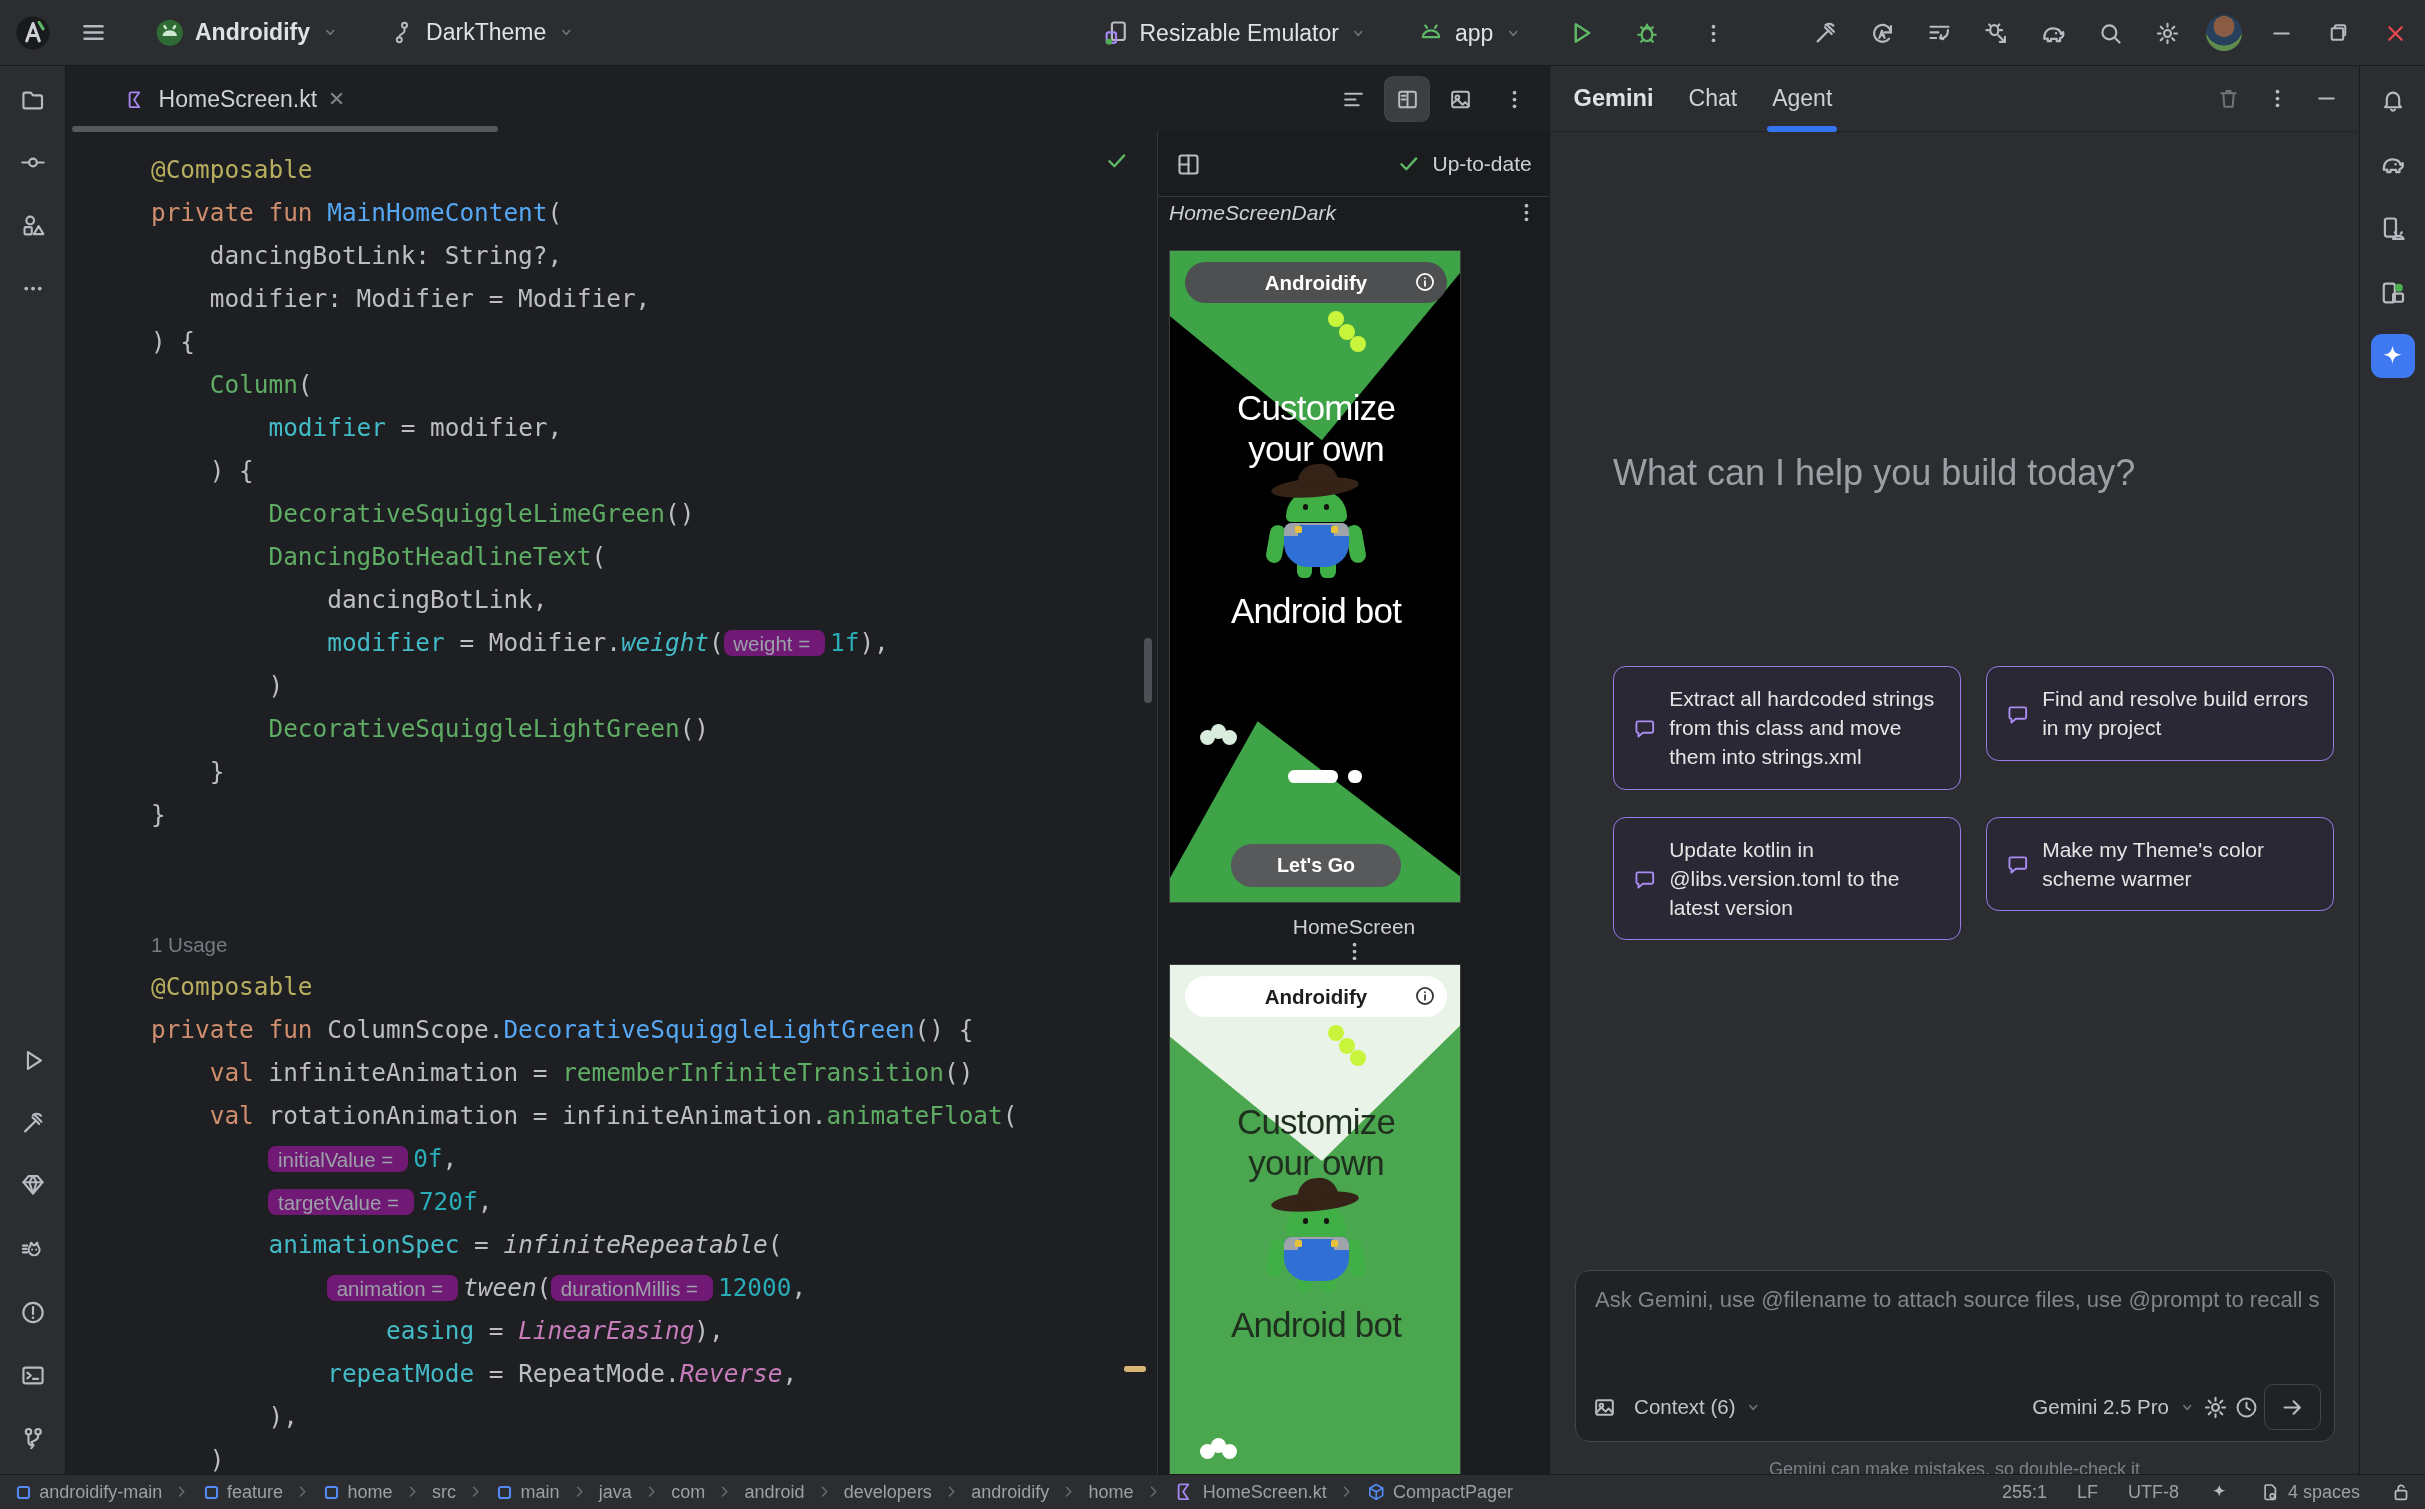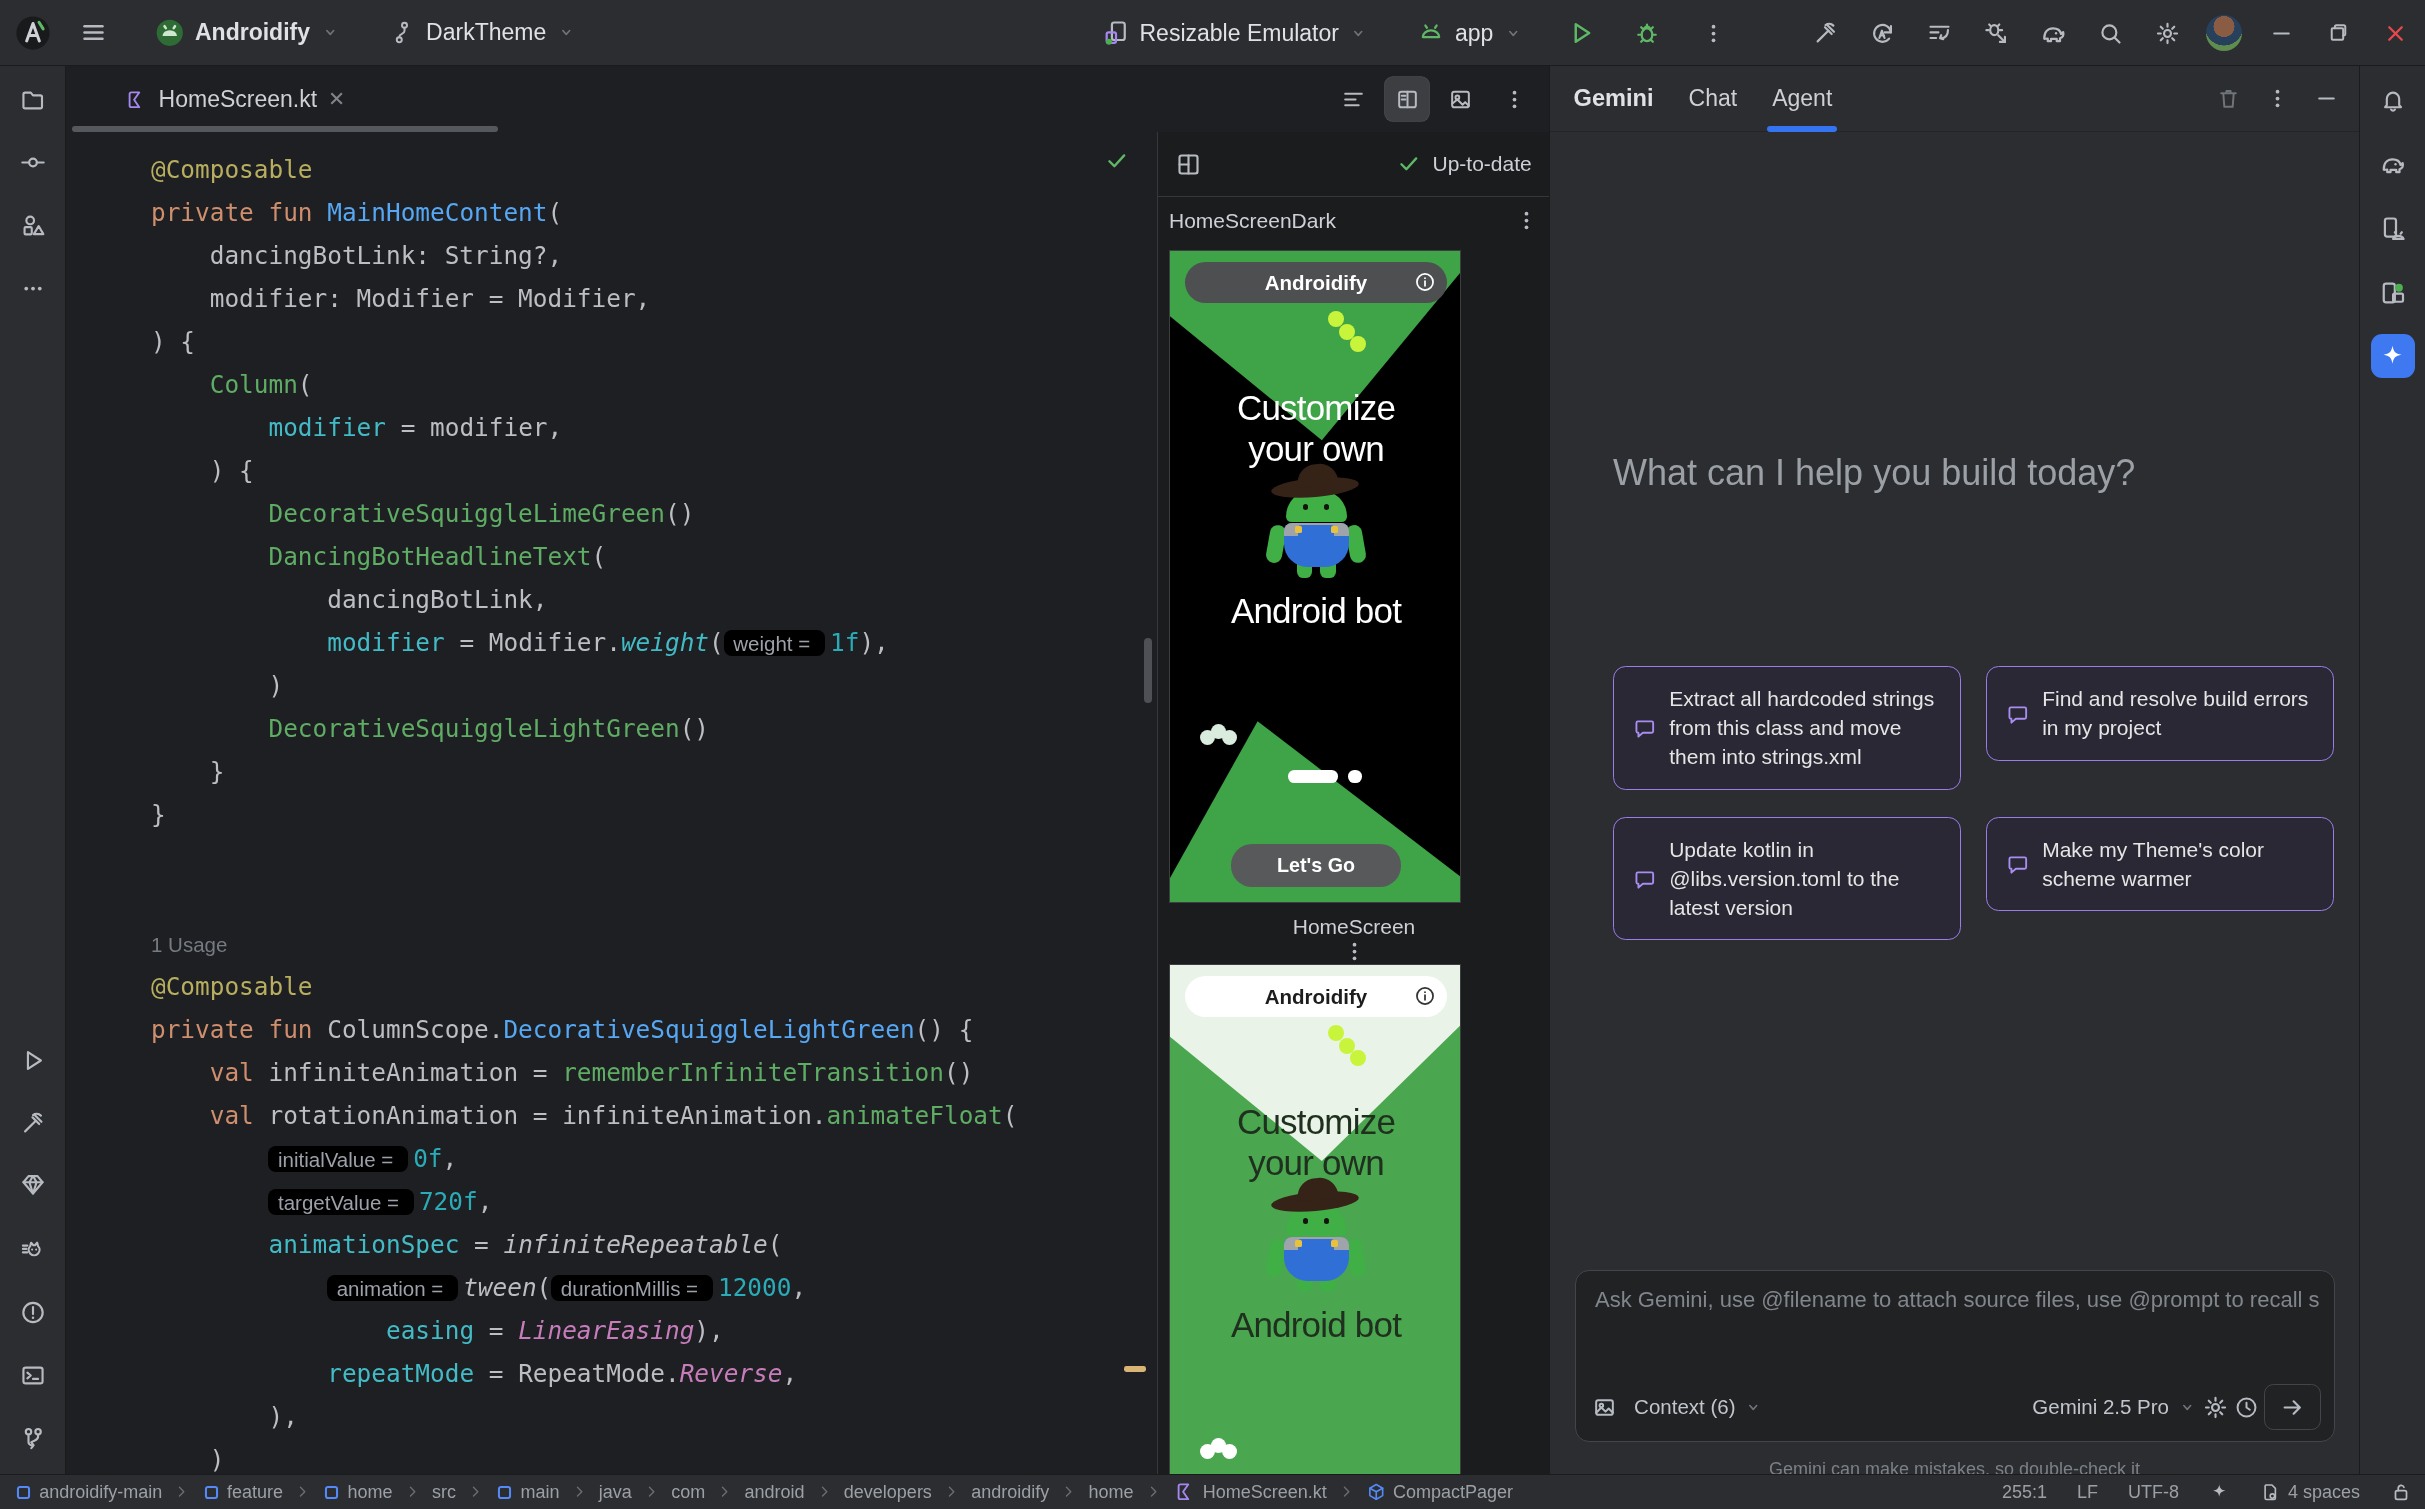--- a/index.html
+++ b/index.html
@@ -44,21 +44,21 @@
 
   #code-pane { position:absolute; left:66px; top:132px; width:1091px; height:1343px; background:#1E1F22; overflow:hidden; }
   #code { position:absolute; left:85px; top:15.8px; font-family:"DejaVu Sans Mono", monospace;
     font-size:24.4px; line-height:43px; white-space:pre; }
   .code-line { height:43px; }
   .tk-ann{color:#B8AE5F} .tk-kw{color:#CF8E6D} .tk-fn{color:#56A8F5} .tk-call{color:#5FAD65}
   .tk-prop{color:#42BBC7} .tk-num{color:#2AACB8} .tk-txt{color:#BCBEC4}
   .tk-it{color:#BCBEC4;font-style:italic} .tk-pit{color:#C77DBB;font-style:italic}
   .tk-itprop{color:#42BBC7;font-style:italic}
   .tk-usage{color:#767B82;font-size:20.5px;font-family:"Liberation Sans",sans-serif}
-  .tk-pill{background:#000000;color:#9CA0A8;border-radius:7.9px;padding:1.6px 9.5px;font-size:20.5px;margin-right:4.7px;font-family:"Liberation Sans",sans-serif}
+  .tk-pill{background:#701a75;color:#9CA0A8;border-radius:7.9px;padding:1.6px 9.5px;font-size:20.5px;margin-right:4.7px;font-family:"Liberation Sans",sans-serif}
   #insp-check { position:absolute; right:28px; top:17.3px; color:#5FB865; }
   #vthumb { position:absolute; right:4.7px; top:506px; width:7.9px; height:65px; background:#4E5055; border-radius:3.9px; }
   #mark-dash { position:absolute; right:11px; top:1234px; width:22px; height:5.5px; background:#D8B475; border-radius:2.4px; }
 
   
   #preview-pane { position:absolute; left:1157px; top:132px; width:392px; height:1343px; background:#1B1C1E;
     border-left:1.6px solid #35373B; overflow:hidden; }
   #preview-header { position:absolute; left:0; top:0; width:100%; height:65px; border-bottom:1.6px solid #35373B;
     display:flex; align-items:center; justify-content:space-between; padding:0 17.3px; }
   #uptodate { display:flex; align-items:center; gap:12px; font-size:21px; color:#CED0D6; }
@@ -556,21 +556,21 @@
       </span>
     <span id="uptodate">
       <span class="ic green" id="check-small">
           <svg width="23.6" height="23.6" viewBox="0 0 24 24" fill="none" stroke="currentColor" stroke-width="2.4" stroke-linecap="round" stroke-linejoin="round">
             <polyline points="4.5 12.5 9.5 17.5 19.5 6.5"></polyline>
           </svg>
         </span>
       <span>Up-to-date</span>
     </span>
   </div>
-  <div class="pv-label-row" style="top:76px;">
+  <div class="pv-label-row" style="top:68px;font-style:italic;">
     <span class="pv-label">HomeScreenDark</span>
     <span class="ic" id="pkebab1">
         <svg width="25" height="25" viewBox="0 0 24 24" fill="none" stroke="currentColor" stroke-width="1.9" stroke-linecap="round" stroke-linejoin="round">
           <circle cx="12" cy="5.5" r="1.8" fill="currentColor" stroke="none"></circle>
           <circle cx="12" cy="12" r="1.8" fill="currentColor" stroke="none"></circle>
           <circle cx="12" cy="18.5" r="1.8" fill="currentColor" stroke="none"></circle>
         </svg>
       </span>
   </div>
   <div class="phone" id="phone-dark" style="top:118px; height:653px;">

